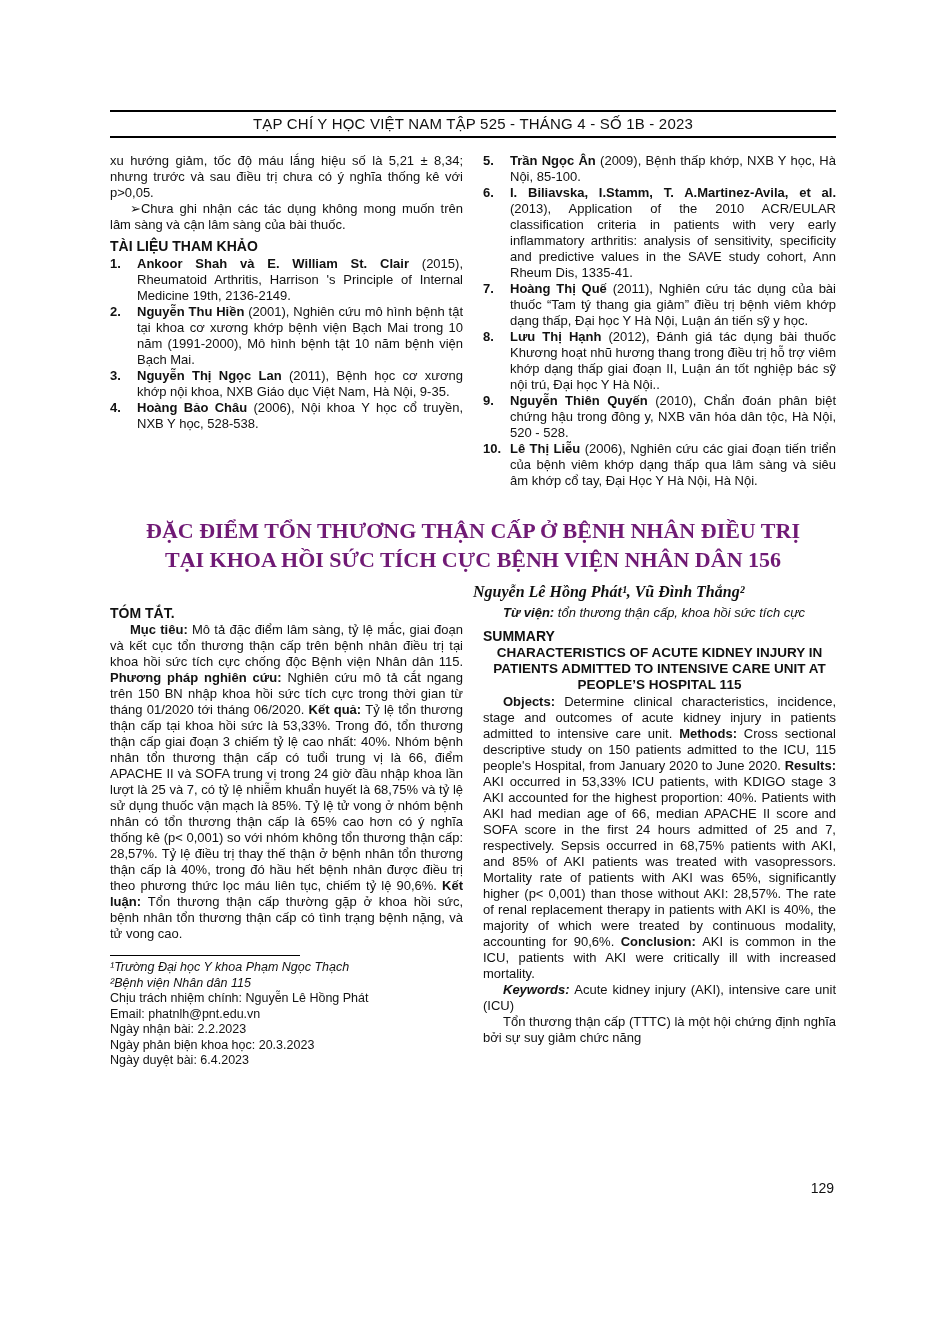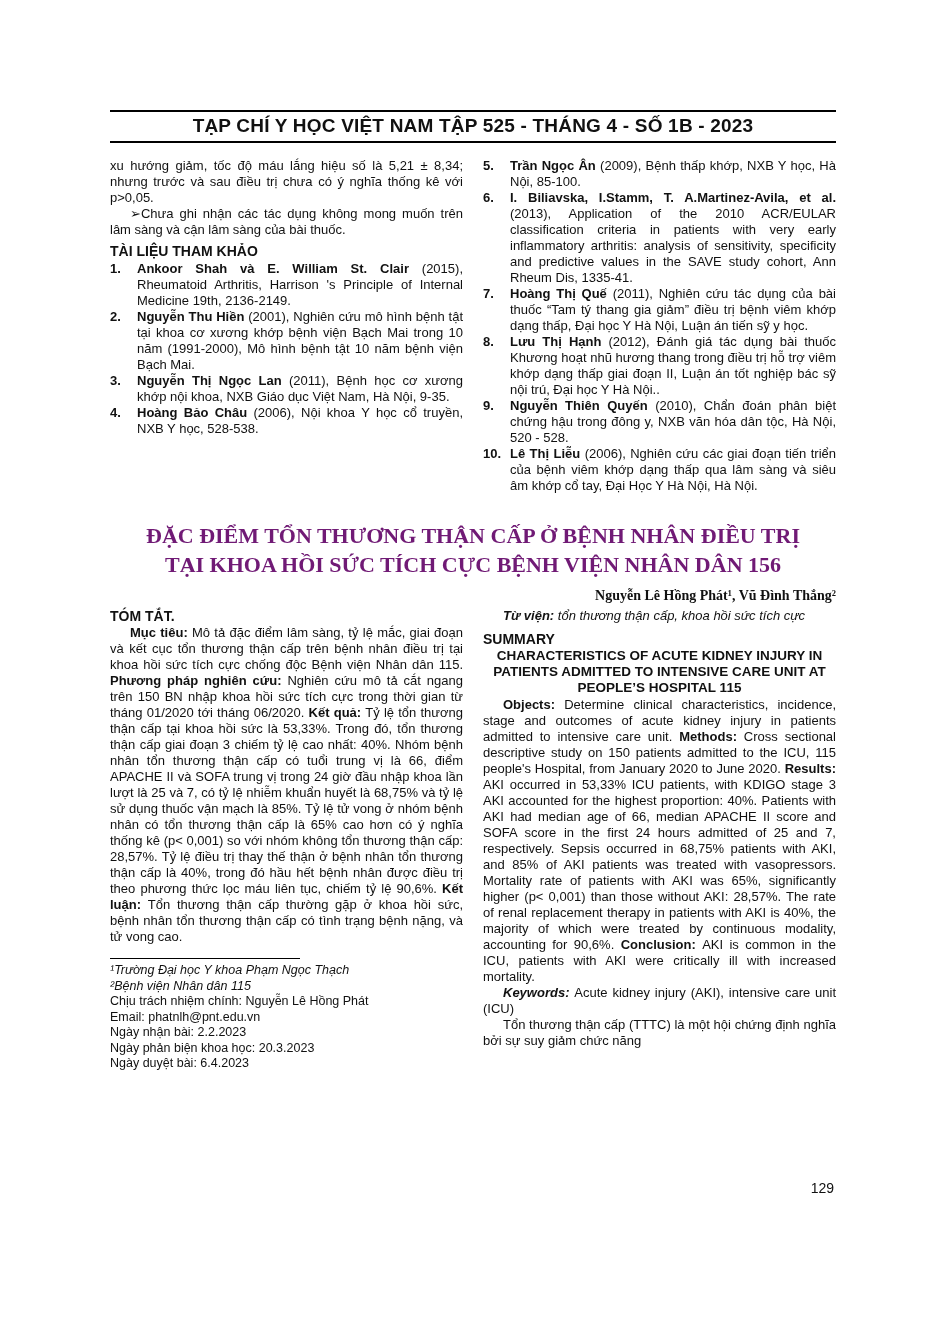--- a/index.html
+++ b/index.html
@@ -8,21 +8,21 @@
     width:942px; height:1333px; margin:0 auto; position:relative;
     background:#ffffff; overflow:hidden; color:#111;
     font-family:"Liberation Sans", sans-serif;
   }
   .margins { padding:0 106px 0 110px; }
 
   .journal-header {
     margin-top:110px; border-top:2px solid #000; border-bottom:2px solid #000;
     text-align:center; padding:3px 0 4px;
   }
-  .journal-header-text { font-weight:700; font-size:19px; letter-spacing:.2px; }
+  .journal-header-text { font-weight:400; font-size:15px; letter-spacing:.2px; }
 
   .two-col { display:flex; gap:20px; }
   .col { width:50%; font-size:13px; line-height:16px; text-align:justify; }
   .top-section { margin-top:15px; }
   .para { margin:0; }
   .indent { text-indent:20px; }
   .b, .bold { font-weight:700; }
   .i { font-style:italic; }
 
   .refs-heading { font-size:14px; font-weight:700; margin:5px 0 2px; text-align:left; }
@@ -31,22 +31,22 @@
 
   .article-title {
     margin-top:27px; text-align:center; font-family:"Liberation Serif", serif;
     font-weight:700; font-size:22px; line-height:29px; color:#701a75;
   }
   .title-line { display:block; }
 
   .authors-row { display:flex; margin-top:9px; }
   .authors-row .half { width:50%; }
   .authors {
-    text-align:right; font-family:"Liberation Serif", serif;
-    font-weight:700; font-size:14px;
+    text-align:left; font-family:"Liberation Serif", serif;
+    font-weight:700; font-style:italic; font-size:16px;
   }
 
   .body-section { margin-top:4px; }
   .block-heading { font-size:14px; font-weight:700; margin:0 0 1px; text-align:left; }
   .summary-h { margin-top:7px; }
   .intro-h { margin-top:9px; }
   .summary-title { text-align:center; font-weight:700; font-size:13.5px; line-height:16px; margin:1px 0 1px; }
 
   .footnote { margin-top:13px; font-size:12.5px; line-height:15.5px; text-align:left; }
   .footnote-rule { width:190px; border-top:1.5px solid #000; margin-bottom:4px; }

